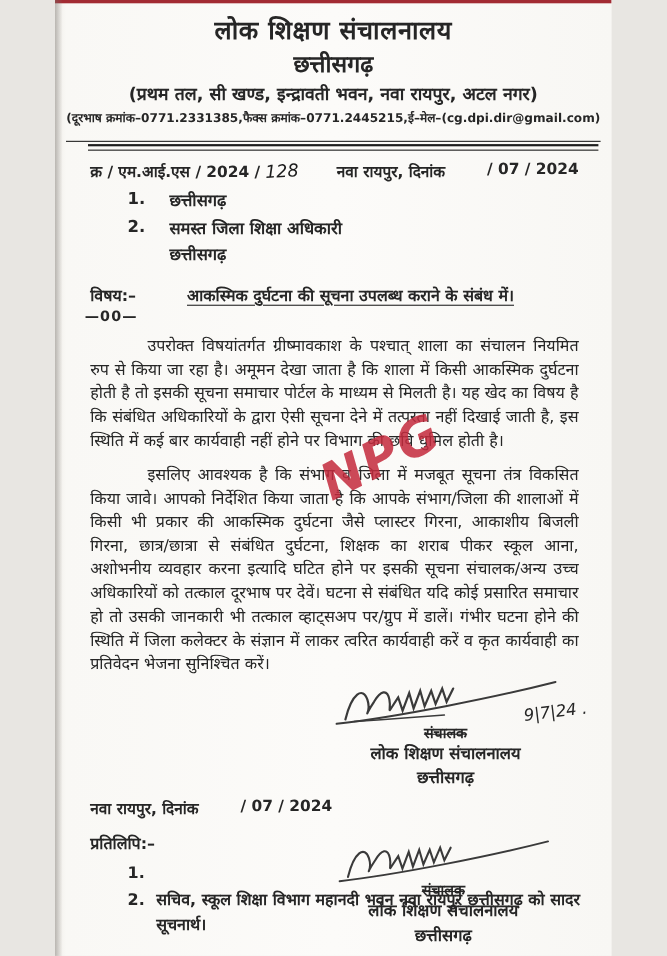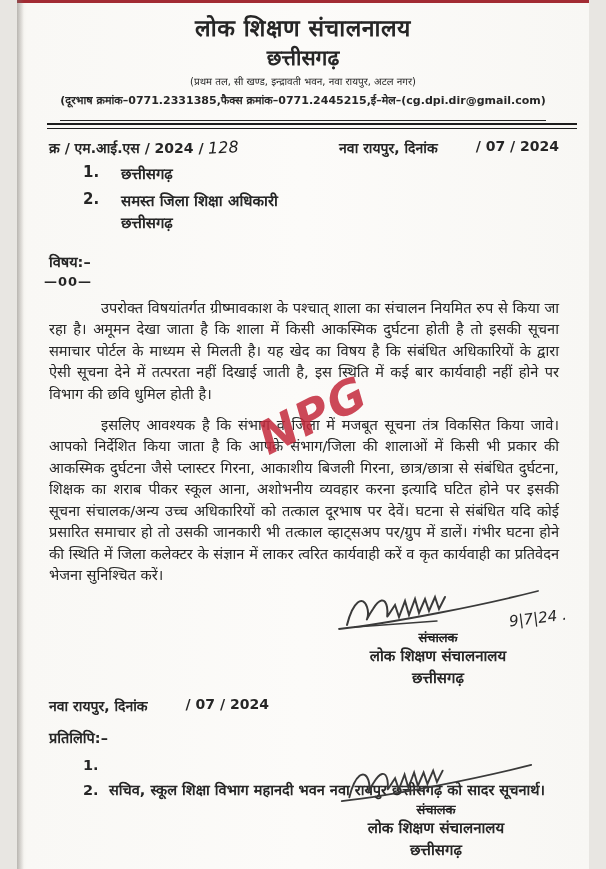--- a/index.html
+++ b/index.html
@@ -1,33 +1,33 @@
 <!DOCTYPE html>
 <html><head>
 <meta charset="utf-8">
 <style>
   html,body{margin:0;padding:0;background:#e8e6e2;}
   .paper{
     position:relative;
-    width:572px;height:869px;
+    width:506px;height:869px;
     margin:0 auto;
     background:linear-gradient(90deg,#efedE8 0px,#f9f8f5 10px,#fcfbf9 50%,#f8f7f4 100%);
     font-family:"DejaVu Sans","Liberation Sans",sans-serif;
     color:#262626;
     overflow:hidden;
     box-sizing:border-box;
   }
   .scan-top-line{position:absolute;top:0;left:0;width:100%;height:3px;background:#a22b33;}
   .scan-left-shadow{position:absolute;top:0;left:0;width:7px;height:100%;
     background:linear-gradient(90deg,rgba(120,115,110,.45),rgba(120,115,110,0));}
   
   .header{padding-top:14px;text-align:center;line-height:1.25;}
   .org-name{font-size:23px;font-weight:bold;letter-spacing:.5px;}
   .org-state{font-size:21px;font-weight:bold;margin-top:2px;}
-  .org-address{font-size:10px;font-weight:normal;margin-top:5px;}
+  .org-address{font-size:16px;font-weight:bold;margin-top:5px;}
   .org-contact{font-size:11px;font-weight:bold;margin-top:3px;display:inline-block;
     border-bottom:1.5px solid #222;padding-bottom:13px;}
   .double-rule{margin:2px 12px 0 30px;height:3px;border-top:2.2px solid #1d1d1d;border-bottom:1.6px solid #1d1d1d;}
   
   .ref-row{display:flex;justify-content:space-between;align-items:baseline;
     margin:9px 30px 0 32px;font-size:14px;font-weight:bold;}
   .ref-right{display:flex;gap:38px;}
   .handwritten{font-style:italic;font-weight:normal;font-size:16px;
     transform:rotate(-3deg);display:inline-block;color:#1c1c1c;}
   .salutation{margin:10px 0 0 32px;font-size:14.5px;font-weight:bold;}
@@ -103,20 +103,21 @@
       <span class="num">2.</span>
       <span class="lines">
         <div>समस्त जिला शिक्षा अधिकारी</div>
         <div>छत्तीसगढ़</div>
       </span>
     </div>
   </div>
 
   <div class="subject-row">
     <span class="subject-label">विषय:–</span>
+    <span class="subject-text">आकस्मिक दुर्घटना की सूचना उपलब्ध कराने के संबंध में।</span>
   </div>
   <div class="subject-divider">—00—</div>
 
   <div class="body-para">उपरोक्त विषयांतर्गत ग्रीष्मावकाश के पश्चात् शाला का संचालन नियमित रुप से किया जा रहा है। अमूमन देखा जाता है कि शाला में किसी आकस्मिक दुर्घटना होती है तो इसकी सूचना समाचार पोर्टल के माध्यम से मिलती है। यह खेद का विषय है कि संबंधित अधिकारियों के द्वारा ऐसी सूचना देने में तत्परता नहीं दिखाई जाती है, इस स्थिति में कई बार कार्यवाही नहीं होने पर विभाग की छवि धुमिल होती है।</div>
   <div class="body-para">इसलिए आवश्यक है कि संभाग व जिला में मजबूत सूचना तंत्र विकसित किया जावे। आपको निर्देशित किया जाता है कि आपके संभाग/जिला की शालाओं में किसी भी प्रकार की आकस्मिक दुर्घटना जैसे प्लास्टर गिरना, आकाशीय बिजली गिरना, छात्र/छात्रा से संबंधित दुर्घटना, शिक्षक का शराब पीकर स्कूल आना, अशोभनीय व्यवहार करना इत्यादि घटित होने पर इसकी सूचना संचालक/अन्य उच्च अधिकारियों को तत्काल दूरभाष पर देवें। घटना से संबंधित यदि कोई प्रसारित समाचार हो तो उसकी जानकारी भी तत्काल व्हाट्सअप पर/ग्रुप में डालें। गंभीर घटना होने की स्थिति में जिला कलेक्टर के संज्ञान में लाकर त्वरित कार्यवाही करें व कृत कार्यवाही का प्रतिवेदन भेजना सुनिश्चित करें।</div>
 
   <div class="watermark" style="color: rgb(196, 42, 61);">NPG</div>
 
   <div class="sig-block">
     <svg class="sig-ink" width="210" height="46" viewBox="0 0 210 46">

